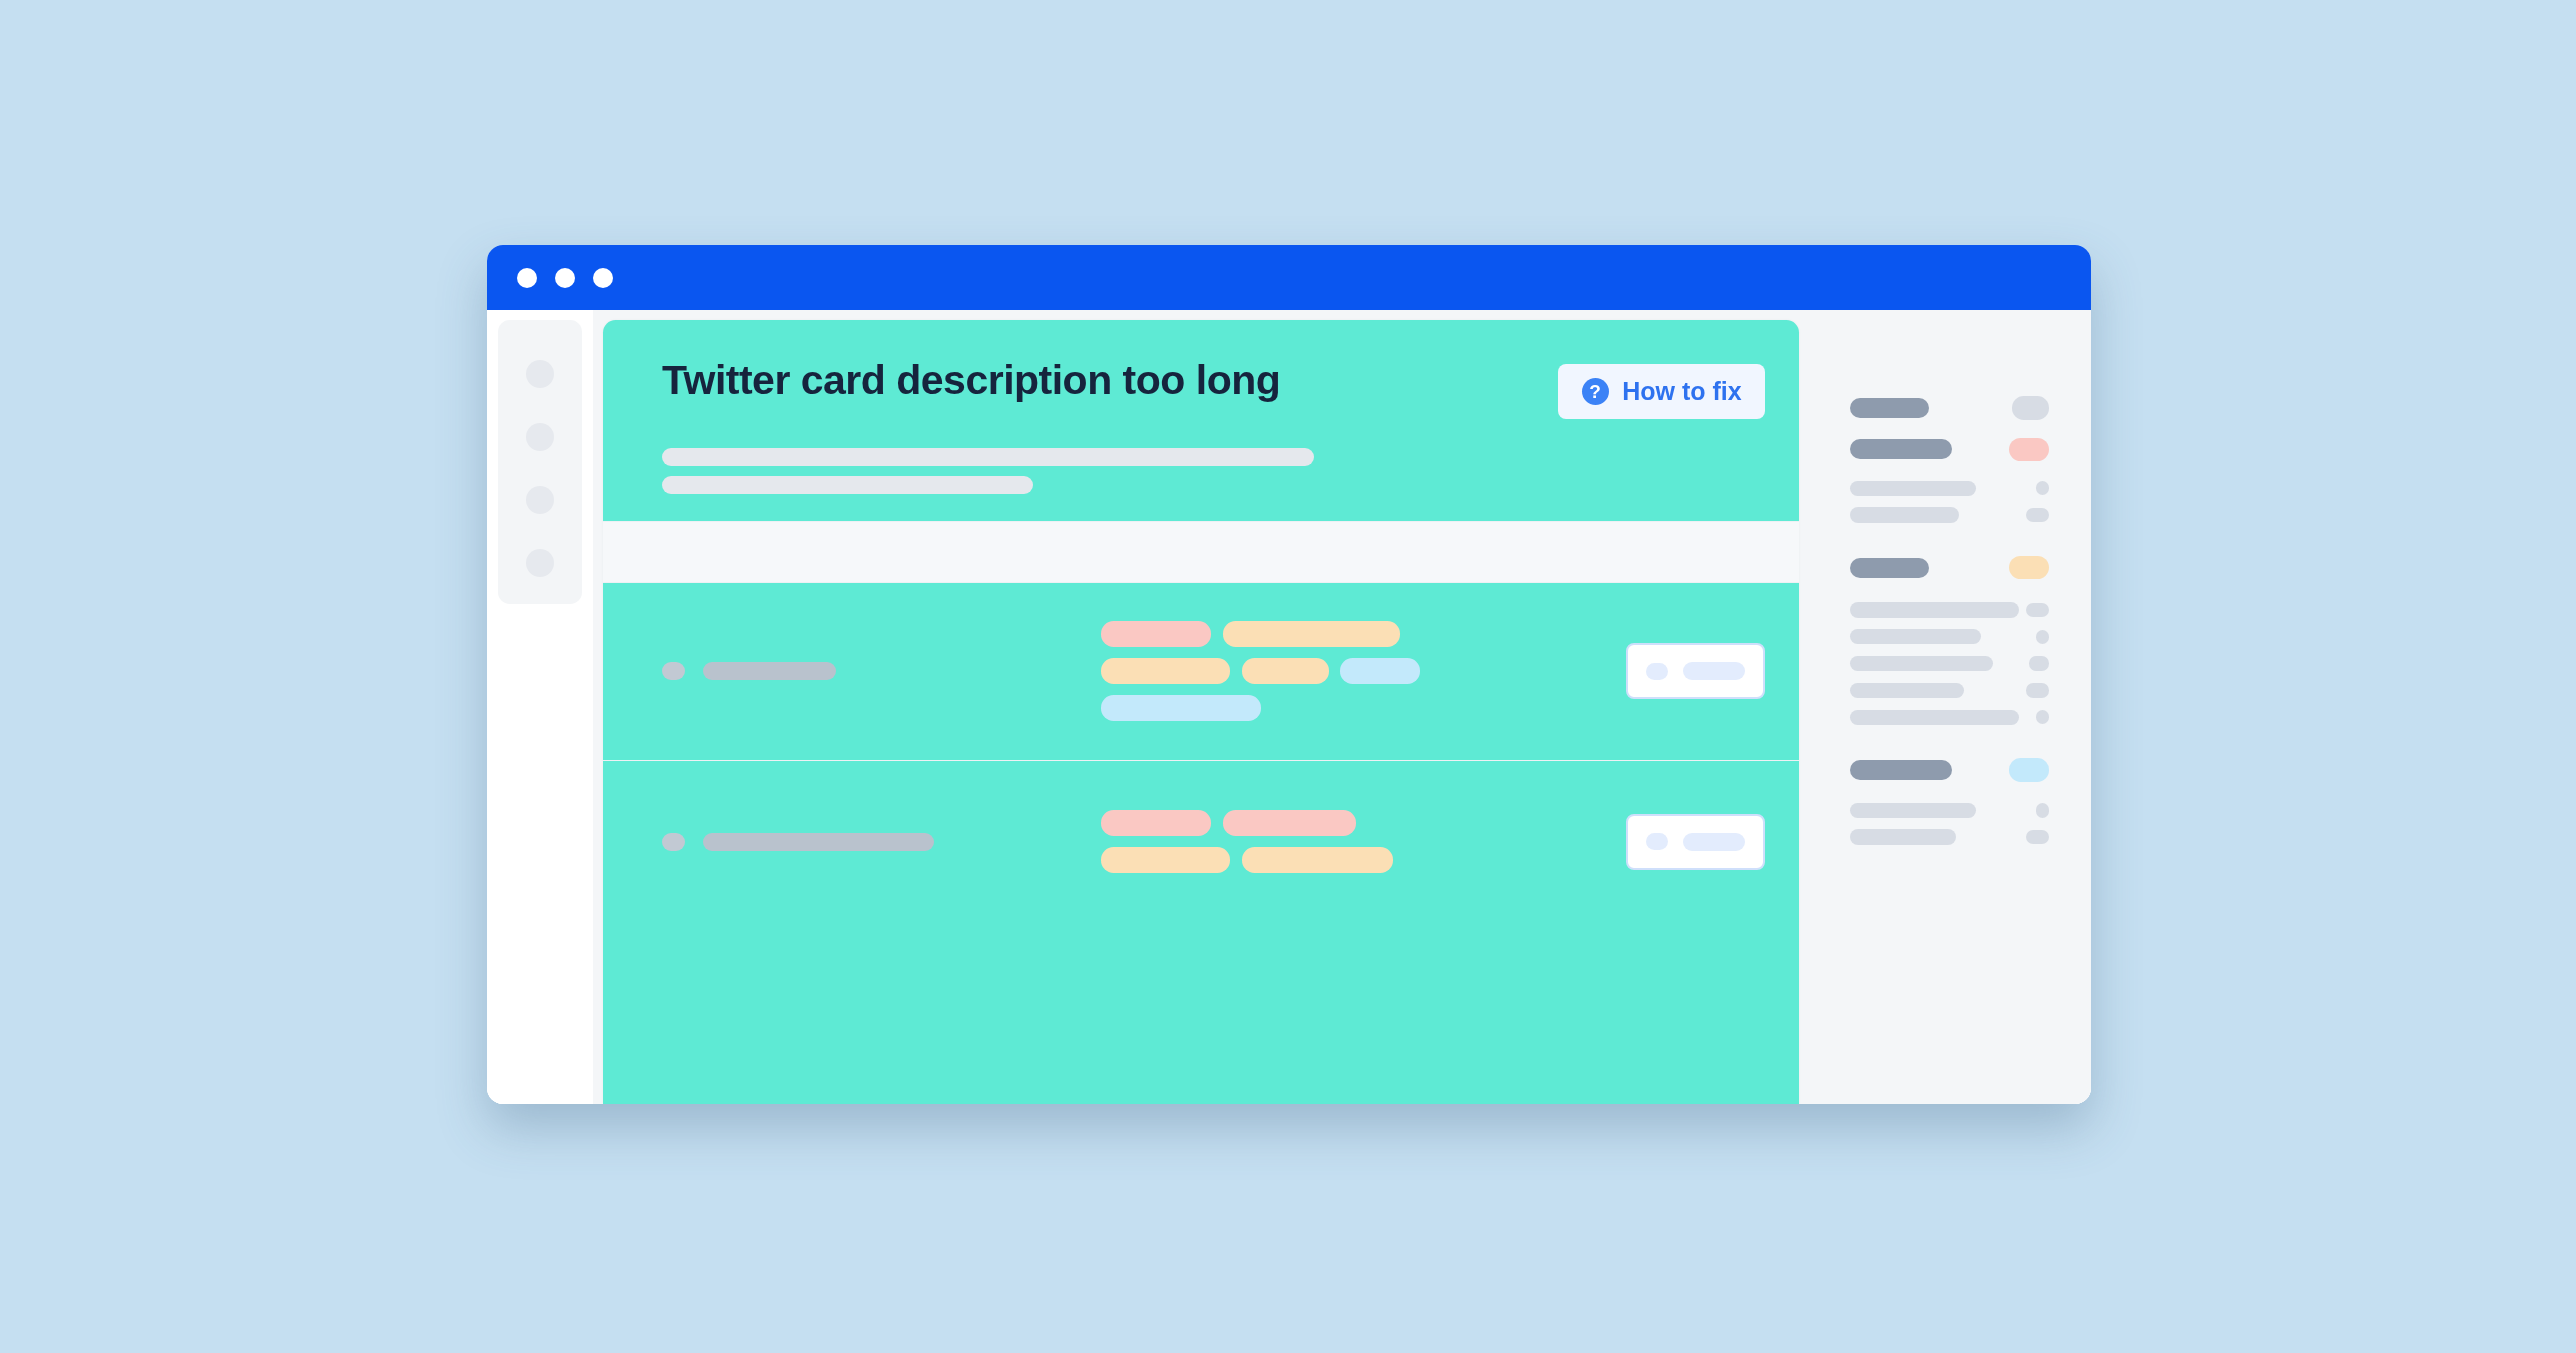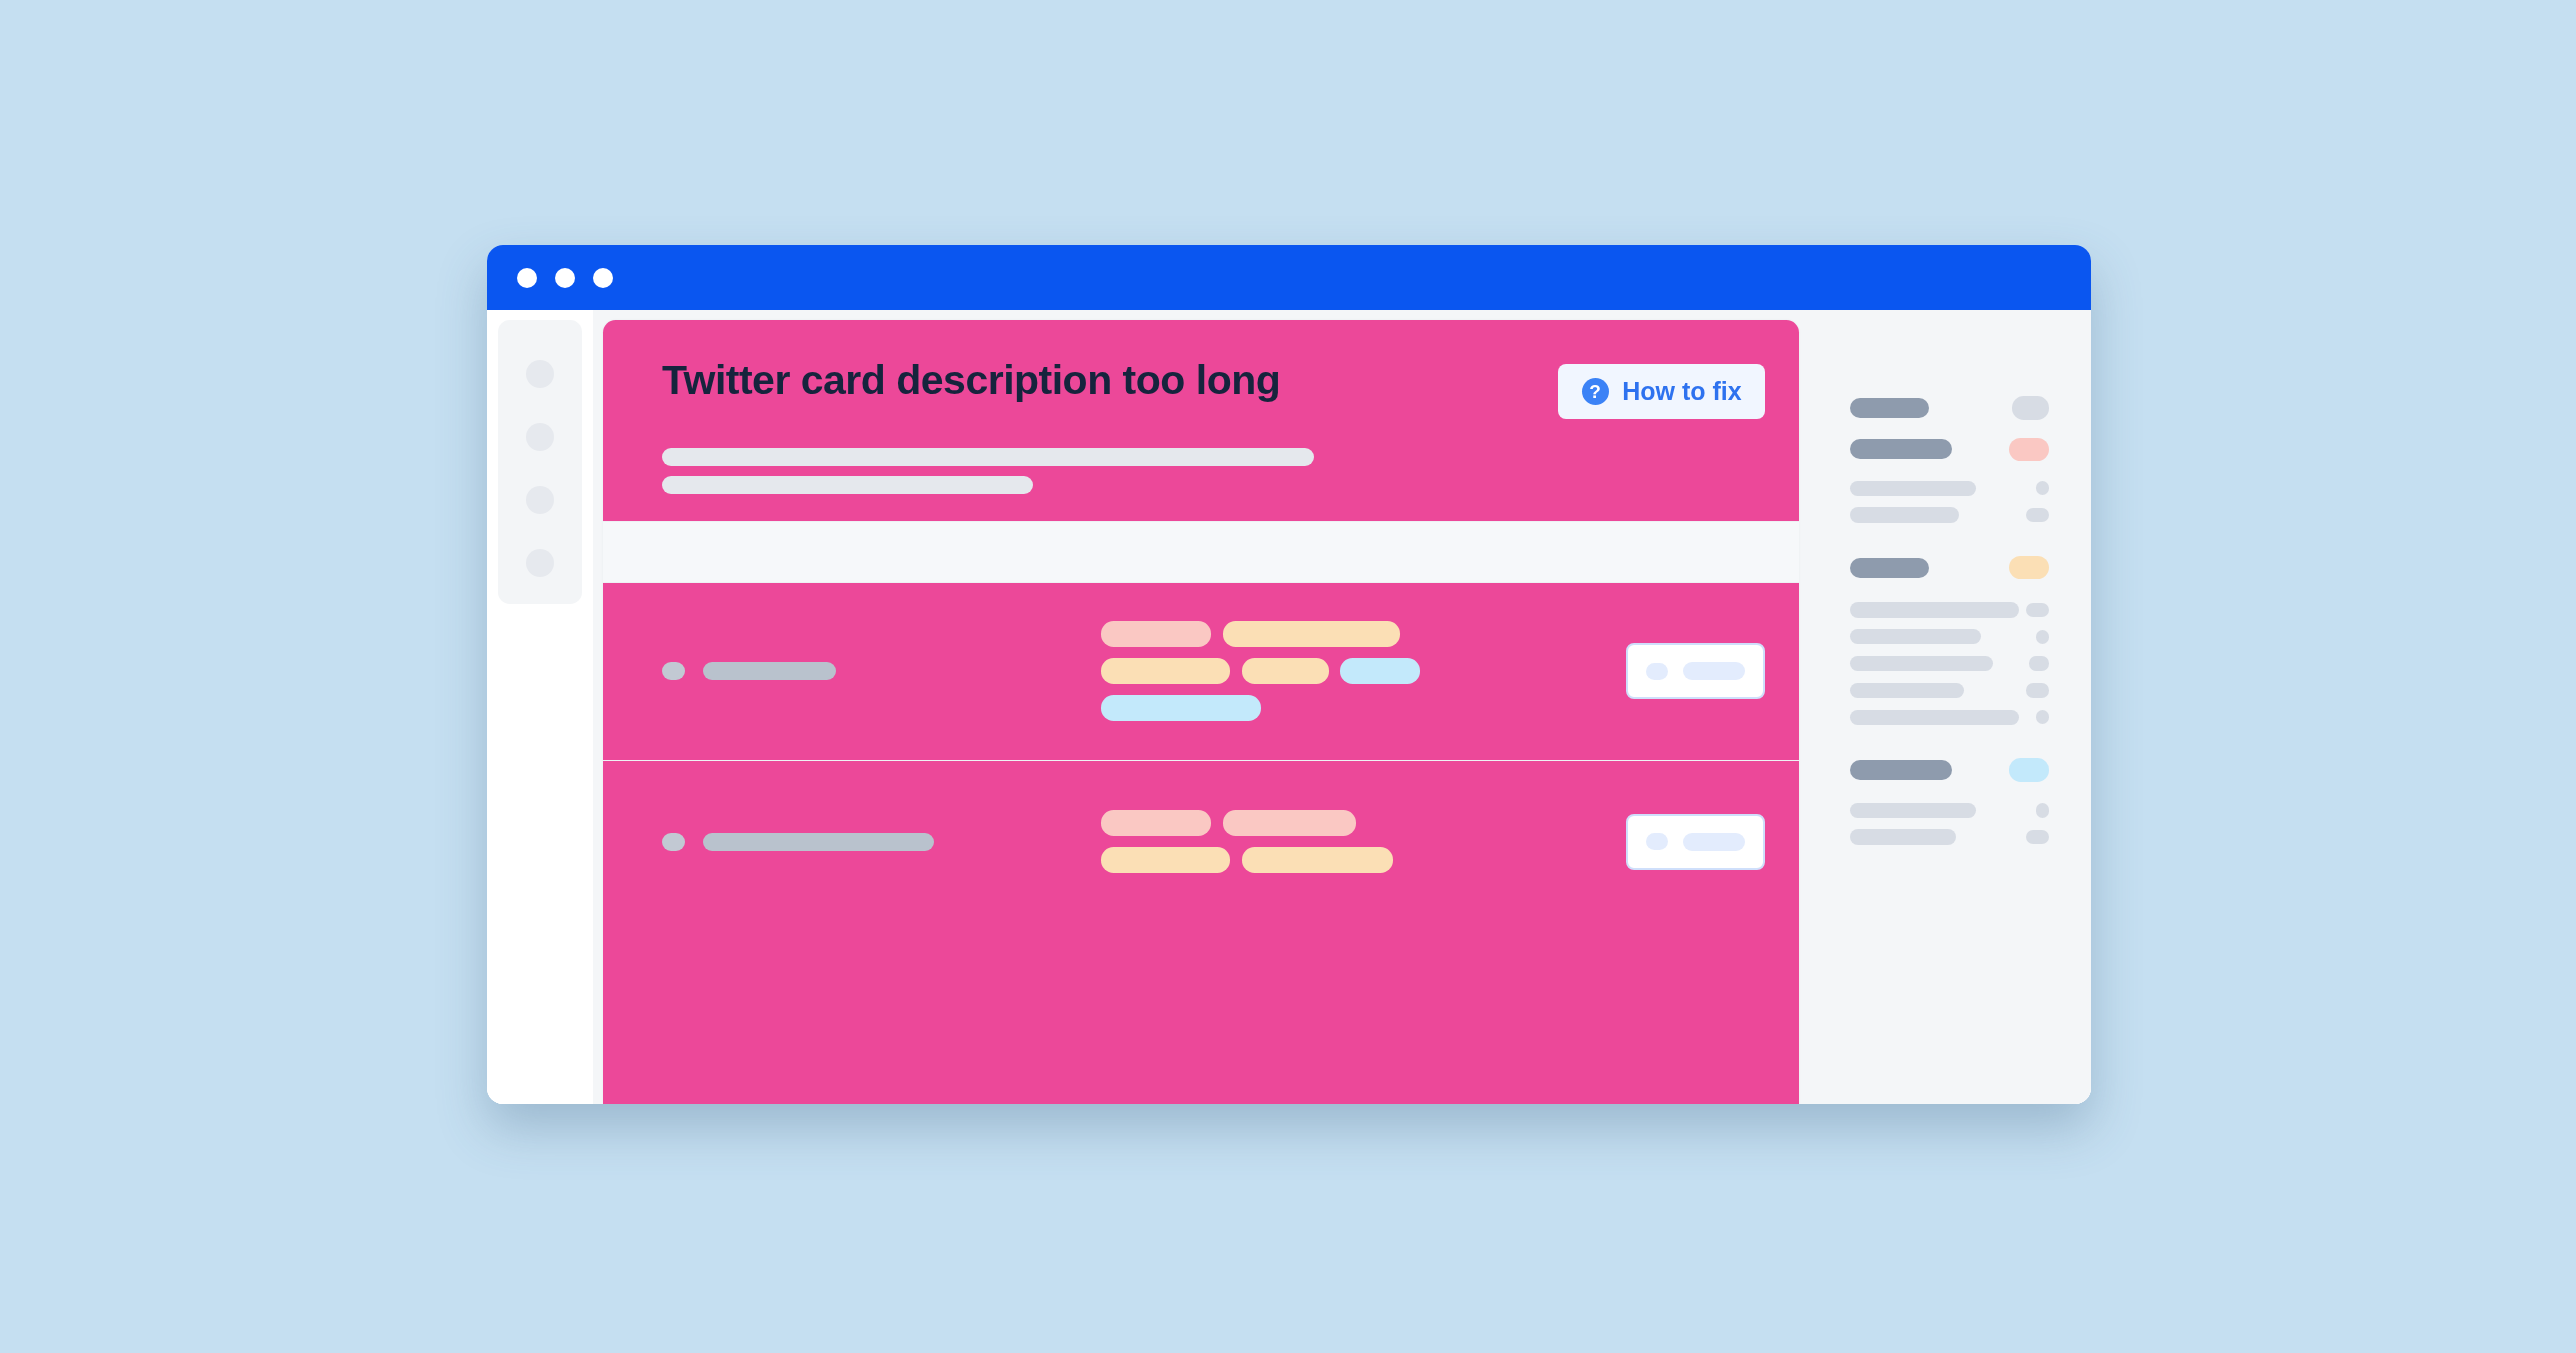--- a/index.html
+++ b/index.html
@@ -97,21 +97,21 @@
   }
 
   
   #center-col{
     flex:1 1 auto;min-width:0;
     background:#f4f6f8;
     padding:10px 10px 0 10px;
     display:flex;flex-direction:column;
   }
   #issue-card{
-    background:#ec4899;
+    background:#5eead4;
     border-radius:12.6px 12.6px 0 0;
     display:flex;flex-direction:column;
     overflow:hidden;
     flex:1 1 auto;min-height:0;
     box-shadow:0 0.9px 2.7px rgba(30,50,80,.05);
   }
 
   
   #card-head{
     padding:39px 34px 27px 59px;

